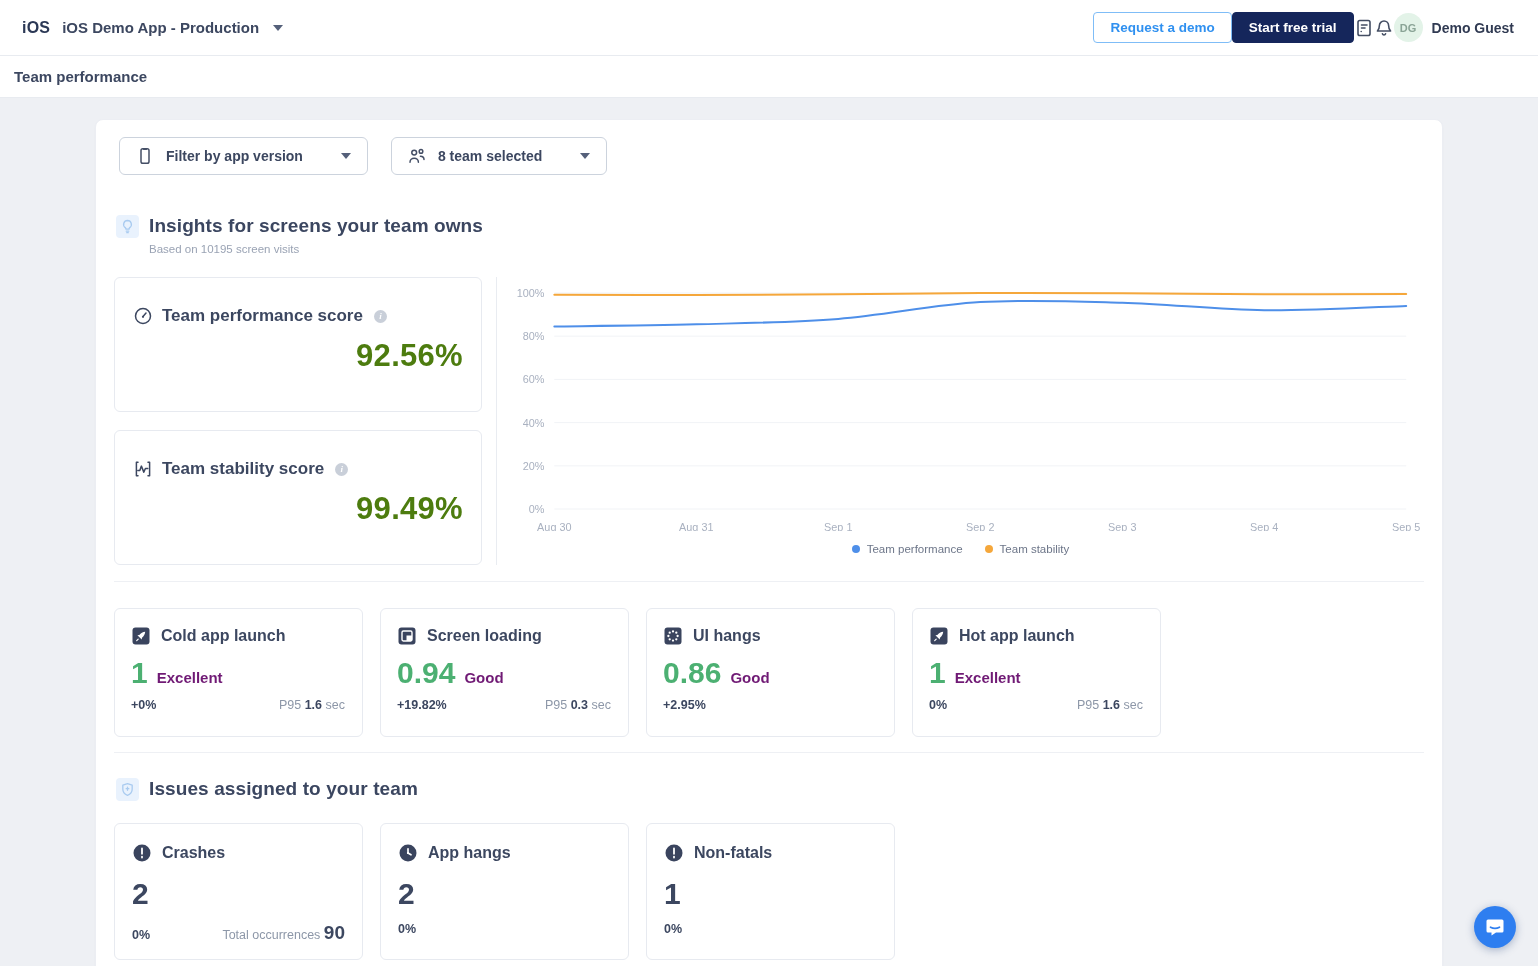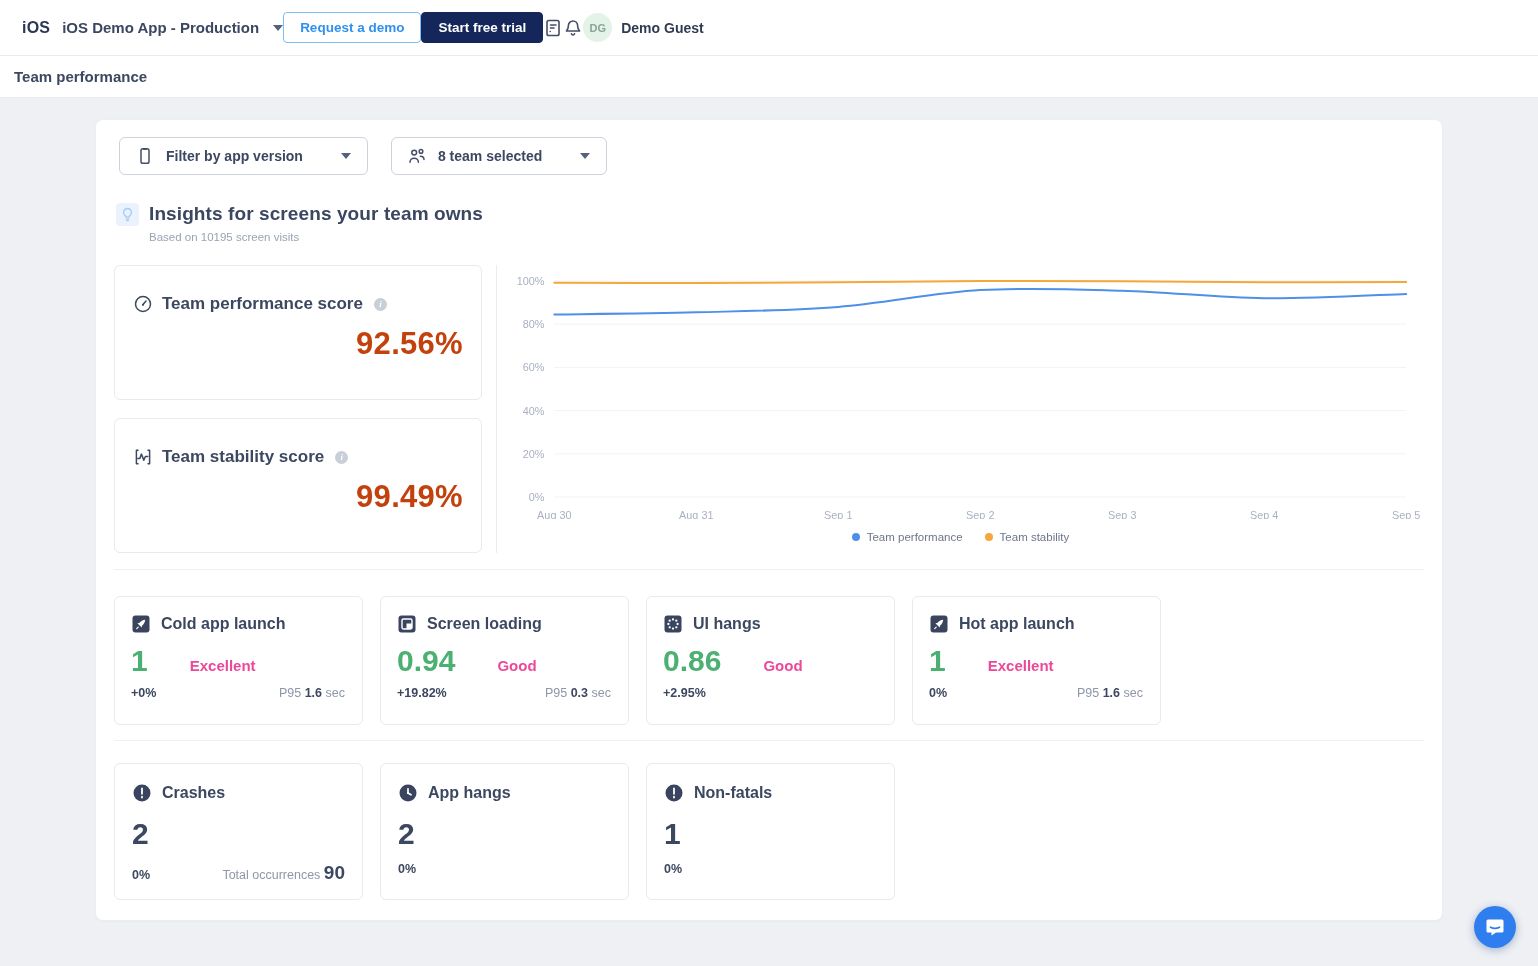--- a/index.html
+++ b/index.html
@@ -7,21 +7,21 @@
   body {
     font-family: "Liberation Sans", "DejaVu Sans", sans-serif;
     background: #eef0f4;
     color: #3c4760;
     position: relative;
   }
 
   
   .topnav {
     height: 56px; background: #fff; border-bottom: 1px solid #e8ebf0;
-    display: flex; align-items: center; justify-content: flex-start;
+    display: flex; align-items: center; justify-content: space-between;
     padding: 0 24px 0 22px;
   }
   .topnav-left { display: flex; align-items: center; gap: 12px; }
   .logo { font-size: 16px; font-weight: 700; color: #2b3855; letter-spacing: 0.2px; }
   .app-selector { display: flex; align-items: center; gap: 14px; cursor: pointer; }
   .app-selector-label { font-size: 15px; font-weight: 700; color: #3c4760; }
   .caret { width: 0; height: 0; border-left: 5px solid transparent; border-right: 5px solid transparent; border-top: 6px solid #55607a; }
   .topnav-right { display: flex; align-items: center; }
   .btn { font-family: inherit; font-size: 13.5px; font-weight: 700; border-radius: 4px; height: 31px; padding: 0 16px; cursor: pointer; }
   .btn-outline { background: #fff; color: #2f90f0; border: 1px solid #7fbdf7; }
@@ -49,56 +49,56 @@
   .filter-btn {
     display: flex; align-items: center; height: 38px; border: 1px solid #ccd3dd;
     border-radius: 6px; background: #fff; padding: 0 16px; gap: 12px; cursor: pointer;
     font-family: inherit;
   }
   .filter-label { font-size: 14px; font-weight: 600; color: #3c4760; white-space: nowrap; }
   .filter-icon { width: 18px; height: 18px; color: #454f66; display: inline-flex; }
   .filter-caret { margin-left: 26px; }
 
   
-  .section-header { display: flex; align-items: flex-start; gap: 10px; margin-top: 28px; padding-left: 2px; }
+  .section-header { display: flex; align-items: flex-start; gap: 10px; margin-top: 40px; padding-left: 2px; }
   .section-icon-box { width: 23px; height: 23px; border-radius: 4px; background: #e9f2fd; color: #a9cbf0;
     display: flex; align-items: center; justify-content: center; flex: none; }
   .section-title { font-size: 19px; font-weight: 700; color: #3b4660; letter-spacing: 0.1px; }
   .section-subtitle { font-size: 11.5px; color: #9aa3b4; margin-top: 6px; }
 
   
   .insights-body { display: flex; margin-top: 22px; }
   .score-col { width: 368px; flex: none; display: flex; flex-direction: column; gap: 18px; }
   .score-card { border: 1px solid #e7eaf0; border-radius: 6px; height: 135px; padding: 28px 18px 0 18px; text-align: right; }
   .score-title-row { display: flex; align-items: center; gap: 9px; }
   .score-icon { width: 20px; height: 20px; color: #3c4760; display: inline-flex; }
   .score-title { font-size: 17px; font-weight: 700; color: #3c4760; }
   .info-icon { width: 13px; height: 13px; border-radius: 50%; background: #c9cfd9; color: #fff;
     font-size: 9px; font-weight: 700; display: inline-flex; align-items: center; justify-content: center;
     font-family: "Liberation Serif", serif; font-style: italic; cursor: pointer; margin-left: 2px; }
-  .score-value { font-size: 31px; font-weight: 700; color: #c2410c; margin-top: 12px; letter-spacing: 0.3px; margin-left: 12px; }
+  .score-value { font-size: 31px; font-weight: 700; color: #4d7c0f; margin-top: 12px; letter-spacing: 0.3px; margin-left: 12px; }
 
   .chart-area { flex: 1; margin-left: 14px; border-left: 1px solid #e9ecf1; padding-top: 2px; }
   .chart-svg-wrap { width: 100%; }
   .legend { display: flex; justify-content: center; gap: 22px; margin-top: 8px; }
   .legend-item { display: flex; align-items: center; gap: 7px; }
   .legend-dot { width: 8px; height: 8px; border-radius: 50%; }
   .legend-label { font-size: 11.5px; color: #6d7689; }
 
   .divider { border: none; border-top: 1px solid #eef0f4; margin: 16px 0 0 0; }
 
   
   .metric-row { display: flex; gap: 17px; margin-top: 26px; }
   .metric-card { width: 249px; height: 129px; border: 1px solid #e7eaf0; border-radius: 6px; padding: 17px 17px 0 16px; }
   .card-title-row { display: flex; align-items: center; gap: 10px; }
   .metric-icon { width: 20px; height: 20px; display: inline-flex; color: #3a445e; }
   .card-title { font-size: 16px; font-weight: 700; color: #3c4760; }
   .metric-value-row { display: flex; align-items: baseline; gap: 9px; margin-top: 10px; }
   .metric-value { font-size: 30px; font-weight: 600; color: #4cb072; line-height: 1.1; }
-  .metric-rating { font-size: 15px; font-weight: 600; color: #ec4899; margin-left: 33px; }
+  .metric-rating { font-size: 15px; font-weight: 600; color: #701a75; }
   .card-bottom-row { display: flex; justify-content: space-between; align-items: baseline; margin-top: 9px; }
   .change-label { font-size: 12.5px; font-weight: 700; color: #3c4760; }
   .p95 { font-size: 12.5px; color: #8d97a8; }
   .p95 b { color: #3c4760; font-weight: 700; }
 
   
   .issues-row { display: flex; gap: 17px; margin-top: 22px; }
   .issue-card { width: 249px; height: 137px; border: 1px solid #e7eaf0; border-radius: 6px; padding: 19px 17px 0 17px; }
   .issue-value { font-size: 30px; font-weight: 600; color: #3c4760; line-height: 1.1; margin-top: 14px; }
   .issue-bottom { display: flex; justify-content: space-between; align-items: baseline; margin-top: 12px; }
@@ -354,20 +354,31 @@
         </div>
         <div class="card-bottom-row">
           <span class="change-label">0%</span>
           <span class="p95"><span>P95</span> <b>1.6</b> <span>sec</span></span>
         </div>
       </div>
     </div>
 
     <hr class="divider" style="margin-top:15px">
 
+    <div class="section-header" style="margin-top:25px">
+      <span class="section-icon-box">
+        <svg width="15" height="15" viewBox="0 0 16 16" fill="none" stroke="currentColor" stroke-width="1.4" stroke-linecap="round" stroke-linejoin="round">
+          <path d="M8 1.8l5 1.6v4c0 3.4-2.2 5.8-5 6.8-2.8-1-5-3.4-5-6.8v-4L8 1.8z"></path>
+          <path d="M8 5.4v3.4M6.6 7.1h2.8"></path>
+        </svg>
+      </span>
+      <div>
+        <div class="section-title">Issues assigned to your team</div>
+      </div>
+    </div>
 
     <div class="issues-row">
 
       <div class="issue-card">
         <div class="card-title-row">
           <span class="metric-icon">
             <svg viewBox="0 0 20 20">
                 <circle cx="10" cy="10" r="8.5" fill="#3a445e"></circle>
               <path d="M10 5.4v5.4M10 13.6v.9" stroke="#fff" stroke-width="1.8" stroke-linecap="round"></path>
               </svg>

